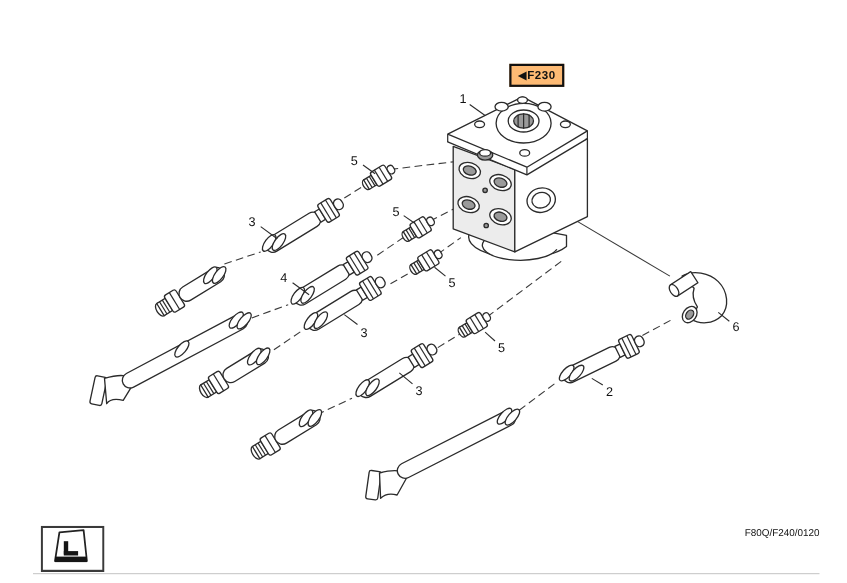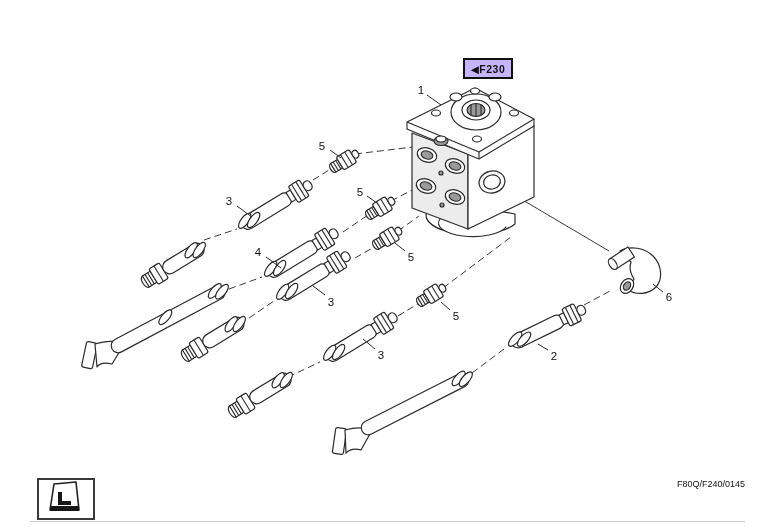--- a/index.html
+++ b/index.html
@@ -9,21 +9,21 @@
   
   #scene .part{fill:#ffffff;stroke:#2b2b2b;stroke-width:1.2;stroke-linejoin:round;stroke-linecap:round;}
   #scene .shade{fill:#ececec;}
   #scene .dk{fill:#9a9a9a;}
   #scene line.edge{stroke:#2b2b2b;stroke-width:1.1;}
   #scene .cl{stroke:#3a3a3a;stroke-width:1;stroke-dasharray:7 4;fill:none;}
   #scene .sl{stroke:#3a3a3a;stroke-width:1;fill:none;}
   #callout-layer text{font-family:"Liberation Sans","DejaVu Sans",sans-serif;font-size:11.5px;fill:#111;}
   #callout-layer line{stroke:#2b2b2b;stroke-width:1;}
   #ref-badge{position:absolute;left:463px;top:58px;width:46px;height:17px;border:2px solid #111;
-             background:#c4b5fd;font-size:10.5px;font-weight:bold;color:#111;display:flex;
+             background:#fdba74;font-size:10.5px;font-weight:bold;color:#111;display:flex;
              align-items:center;justify-content:center;letter-spacing:0.5px;}
   #footer-code{position:absolute;right:25px;top:479px;font-size:9px;color:#111;}
   #cab-box{position:absolute;left:37px;top:478px;}
   #baseline{position:absolute;left:30px;top:521px;width:715px;height:1px;background:#c9c9c9;}
 </style>
 </head>
 <body>
 
 <div id="stage">
 
@@ -214,16 +214,16 @@
   <svg id="cab-box" width="58" height="42" viewBox="0 0 58 42">
     <rect x="1" y="1" width="56" height="40" fill="#fff" stroke="#3a3a3a" stroke-width="2"></rect>
     <g>
       <path d="M17,6 L39,4 L42,32 L13,32 Z" fill="#fff" stroke="#222" stroke-width="1.6" stroke-linejoin="round"></path>
       <rect x="13" y="28" width="29" height="5" fill="#161616"></rect>
       <rect x="21" y="14" width="4" height="12" fill="#161616"></rect>
       <rect x="21" y="23" width="13" height="4" fill="#161616"></rect>
     </g>
   </svg>
 
-  <div id="footer-code">F80Q/F240/0145</div>
+  <div id="footer-code">F80Q/F240/0120</div>
 
   <div id="baseline"></div>
 </div>
 
 </body></html>

